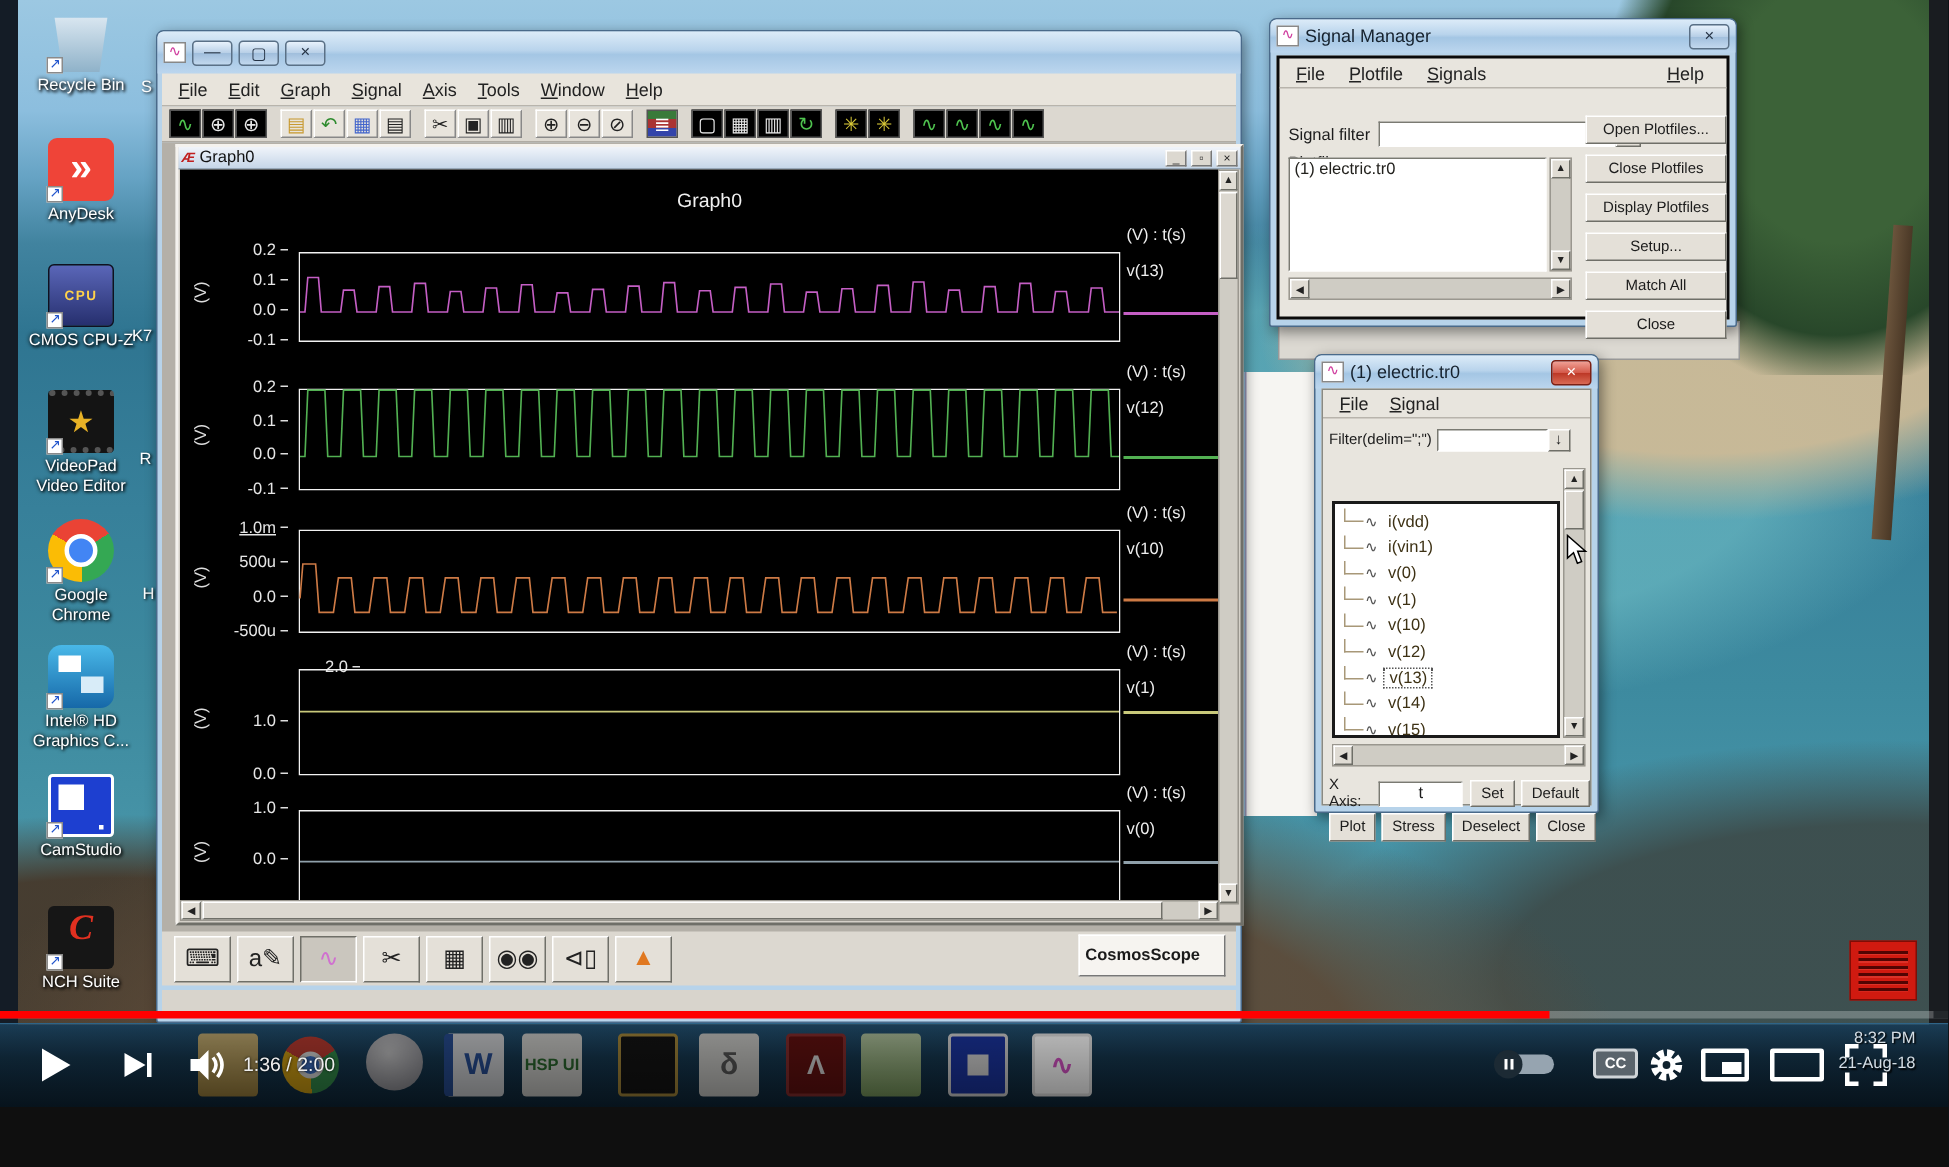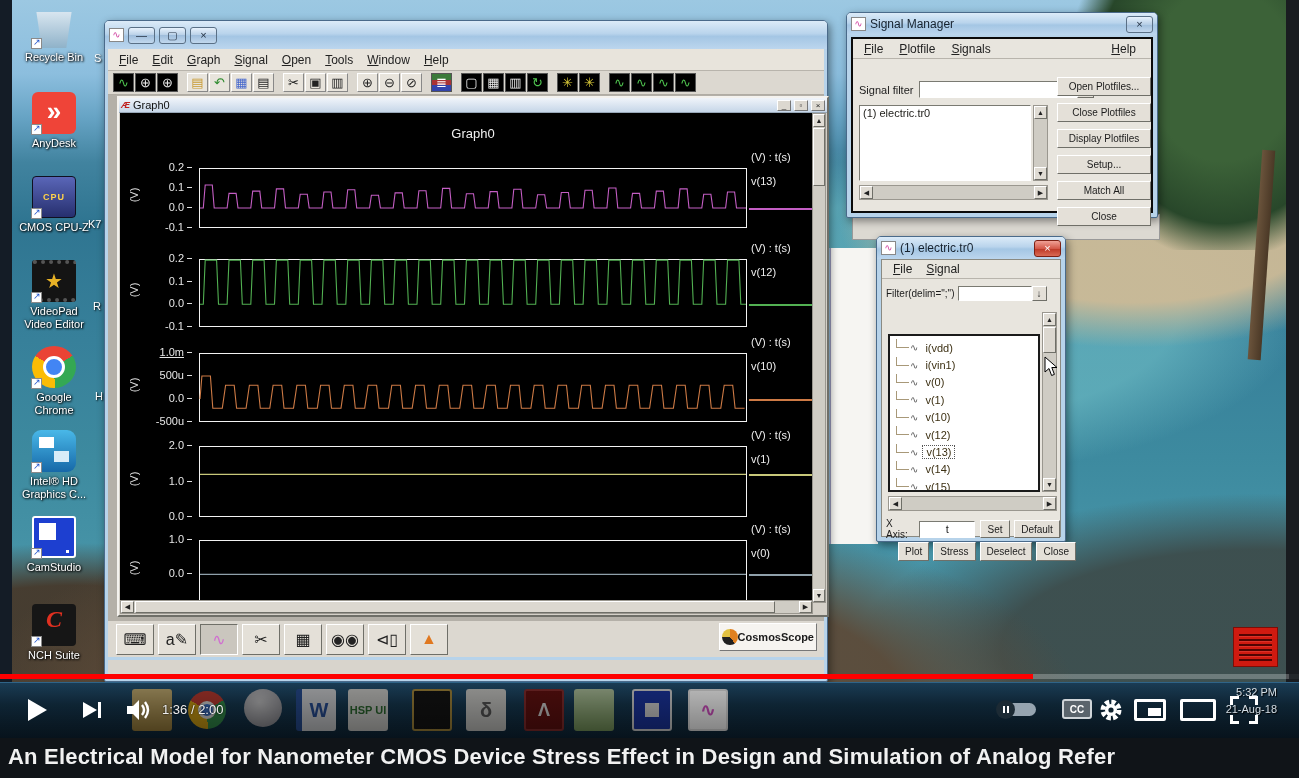--- a/index.html
+++ b/index.html
@@ -86,21 +86,21 @@
   .panel svg{position:absolute;left:79px;top:0;}
   .leg-top,.leg-name{position:absolute;left:631px;color:#eee;font-size:11px;white-space:nowrap;}
   .leg-line{position:absolute;left:629px;width:64px;height:2px;}
   #gvscroll{position:absolute;right:1px;top:15px;width:14px;height:490px;}
   #ghscroll{position:absolute;left:1px;bottom:1px;width:693px;height:14px;}
   #bottombar{position:absolute;left:3px;right:3px;top:600px;height:36px;background:#dcd8d0;display:flex;align-items:center;gap:4px;padding-left:8px;}
   .bt-btn{width:38px;height:31px;font-size:16px;color:#222;}
   .bt-btn.pressed{border-color:#6f6f68 #fff #fff #6f6f68;background:#cac6be;}
   .bt-scope{background:#101018;color:#d070d0;}
   .bt-matlab{color:#e07820;}
-  #logo-btn{position:absolute;right:10px;top:602px;width:98px;height:28px;background:#f6f4f0;border:1px solid;border-color:#fff #777 #777 #fff;display:flex;align-items:center;gap:0;padding:0 2px;justify-content:flex-end;}
+  #logo-btn{position:absolute;right:10px;top:602px;width:98px;height:28px;background:#f6f4f0;border:1px solid;border-color:#fff #777 #777 #fff;display:flex;align-items:center;gap:0;padding:0 16px;justify-content:flex-end;}
   #logo-disc{width:16px;height:16px;border-radius:50%;background:conic-gradient(#e08020 0 40%,#202020 0 75%,#e0c040 0);}
   #logo-txt{font-size:11px;font-weight:bold;color:#1a1a1a;}
   #cs-status{position:absolute;left:3px;right:3px;bottom:3px;height:18px;background:#d8d4cc;}
   
   #sigman{left:846px;top:12px;width:312px;height:206px;z-index:5;}
   #sm-body{position:absolute;left:4px;right:4px;top:24px;bottom:4px;background:#e8e5de;border:2px solid #0a0a0a;}
   .sm-menu{height:20px;display:flex;align-items:center;border-bottom:1px solid #b8b4ac;padding:0 6px;font-size:12px;}
   .sm-row{position:absolute;display:flex;align-items:center;font-size:11px;color:#1c1c1c;}
   #sm-list{position:absolute;left:6px;top:66px;width:172px;height:76px;font-size:11px;color:#23221e;padding:1px 3px;overflow:hidden;}
   .sm-btn{position:absolute;left:204px;width:94px;height:19px;}
@@ -243,21 +243,21 @@
         <span class="ticon">∿</span>
         <span class="cap-btn">—</span>
         <span class="cap-btn">▢</span>
         <span class="cap-btn">×</span>
       </div>
       <div class="menubar" id="cs-menubar">
           <span class="menu-item">File</span>
           <span class="menu-item">Edit</span>
           <span class="menu-item">Graph</span>
           <span class="menu-item">Signal</span>
-          <span class="menu-item">Open</span>
+          <span class="menu-item">Axis</span>
           <span class="menu-item">Tools</span>
           <span class="menu-item">Window</span>
           <span class="menu-item">Help</span>
         </div>
       <div class="toolbar" id="cs-toolbar">
           <span class="tbico tb-green">∿</span>
           <span class="tbico ">⊕</span>
           <span class="tbico ">⊕</span>
           <span class="tbico tb-light tb-folder gap">▤</span>
           <span class="tbico tb-light tb-green2">↶</span>
@@ -330,21 +330,21 @@
                   <svg width="548" height="69">
                     <rect x="0.5" y="0.5" width="547" height="68" fill="none" stroke="#f2f2f2"></rect>
                     <path d="M1 46.0 L2.9 23.0 L11.4 23.0 L13.8 55.2 L23.3 55.2 L26.6 32.2 L35.2 32.2 L37.6 55.2 L47.1 55.2 L50.4 32.2 L58.9 32.2 L61.3 55.2 L70.8 55.2 L74.1 32.2 L82.7 32.2 L85.0 55.2 L94.5 55.2 L97.9 32.2 L106.4 32.2 L108.8 55.2 L118.3 55.2 L121.6 32.2 L130.1 32.2 L132.5 55.2 L142.0 55.2 L145.3 32.2 L153.9 32.2 L156.3 55.2 L165.7 55.2 L169.1 32.2 L177.6 32.2 L180.0 55.2 L189.5 55.2 L192.8 32.2 L201.4 32.2 L203.7 55.2 L213.2 55.2 L216.6 32.2 L225.1 32.2 L227.5 55.2 L237.0 55.2 L240.3 32.2 L248.8 32.2 L251.2 55.2 L260.7 55.2 L264.0 32.2 L272.6 32.2 L274.9 55.2 L284.4 55.2 L287.8 32.2 L296.3 32.2 L298.7 55.2 L308.2 55.2 L311.5 32.2 L320.1 32.2 L322.4 55.2 L331.9 55.2 L335.2 32.2 L343.8 32.2 L346.2 55.2 L355.7 55.2 L359.0 32.2 L367.5 32.2 L369.9 55.2 L379.4 55.2 L382.7 32.2 L391.3 32.2 L393.6 55.2 L403.1 55.2 L406.5 32.2 L415.0 32.2 L417.4 55.2 L426.9 55.2 L430.2 32.2 L438.7 32.2 L441.1 55.2 L450.6 55.2 L453.9 32.2 L462.5 32.2 L464.9 55.2 L474.4 55.2 L477.7 32.2 L486.2 32.2 L488.6 55.2 L498.1 55.2 L501.4 32.2 L510.0 32.2 L512.3 55.2 L521.8 55.2 L525.2 32.2 L533.7 32.2 L536.1 55.2 L545.6 55.2" fill="none" stroke="#cd7a45" stroke-width="1.1"></path>
                   </svg>
                   <div class="leg-top" style="top: -17px;">(V) : t(s)</div>
                   <div class="leg-name" style="top: 7px;">v(10)</div>
                   <div class="leg-line" style="top: 46px; background: rgb(205, 122, 69);"></div>
                 </div>
                 <div class="panel" style="top: 333px; height: 71px;">
                   <div class="ylab" style="top: 26.5px;">(V)</div>
-                  <div class="tick" style="top: -7px;">2.0<i></i></div>
+                  <div class="tick" style="top: -7px; margin-left: 48px;">2.0<i></i></div>
                   <div class="tick" style="top: 29px;">1.0<i></i></div>
                   <div class="tick" style="top: 64px;">0.0<i></i></div>
                   <svg width="548" height="71">
                     <rect x="0.5" y="0.5" width="547" height="70" fill="none" stroke="#f2f2f2"></rect>
                     <path d="M1 28.4 L547 28.4" fill="none" stroke="#c8c87a" stroke-width="1.1"></path>
                   </svg>
                   <div class="leg-top" style="top: -17px;">(V) : t(s)</div>
                   <div class="leg-name" style="top: 7px;">v(1)</div>
                   <div class="leg-line" style="top: 28px; background: rgb(200, 200, 122);"></div>
                 </div>
@@ -508,21 +508,21 @@
           <span class="sb-btn" style="right:0;top:0;width:13px;height:13px;">▶</span>
         </div>
         <div class="sm-row" style="left:4px;top:258px;font-size:10px;">
           <span>X Axis:</span>
           <span class="sunken" style="display:inline-flex;align-items:center;justify-content:center;width:56px;height:17px;margin-left:3px;font-size:11px;">t</span>
           <span id="el-xbtns" style="display:inline-flex;gap:4px;margin-left:5px;">
               <span class="btn97" style="width: 30px; height: 18px;">Set</span>
               <span class="btn97" style="width: 46px; height: 18px;">Default</span>
             </span>
         </div>
-        <div id="el-actions" style="position:absolute;left:16px;top:282px;display:flex;gap:4px;">
+        <div id="el-actions" style="position:absolute;left:4px;top:282px;display:flex;gap:4px;">
             <span class="btn97" style="height: 19px; padding: 0px 6px;">Plot</span>
             <span class="btn97" style="height: 19px; padding: 0px 6px;">Stress</span>
             <span class="btn97" style="height: 19px; padding: 0px 6px;">Deselect</span>
             <span class="btn97" style="height: 19px; padding: 0px 6px;">Close</span>
           </div>
       </div>
     </div>
 
     <div id="watermark"></div>
 
@@ -533,21 +533,21 @@
         <div class="tk tk-word" style="left: 296px;">W</div>
         <div class="tk tk-hsp" style="left: 348px;">HSP UI</div>
         <div class="tk tk-chip" style="left: 412px;"></div>
         <div class="tk tk-delta" style="left: 466px;">δ</div>
         <div class="tk tk-acrobat" style="left: 524px;">Λ</div>
         <div class="tk tk-notes" style="left: 574px;"></div>
         <div class="tk tk-camstudio" style="left: 632px;"></div>
         <div class="tk tk-scope" style="left: 688px;">∿</div>
       </div>
     <div id="clock">
-      <div>5:32 PM</div>
+      <div>8:32 PM</div>
       <div>21-Aug-18</div>
     </div>
 
     <div id="yt-progress">
       <div id="yt-progress-played" style="width: 79.5%;"></div>
       <div id="yt-progress-rest"></div>
     </div>
 
     <div id="yt-controls">
       <div id="yt-play" class="ytc"></div>
@@ -584,16 +584,13 @@
           <span class="fs-c br"></span>
       </div>
     </div>
     <div id="yt-time">1:36 / 2:00</div>
 
     <svg id="cursor" width="15" height="21" viewBox="0 0 15 21">
       <path d="M1 1 L1 16 L5 12.5 L7.6 19.5 L10.4 18.4 L7.8 11.5 L13 11.5 Z" fill="#fff" stroke="#000" stroke-width="1"></path>
     </svg>
   </div>
 
-  <div id="below">
-    <div id="vtitle">An Electrical Model for Nanometer CMOS Device Stress Effect in Design and Simulation of Analog Refer</div>
-  </div>
 </div>
 
 </body></html>

